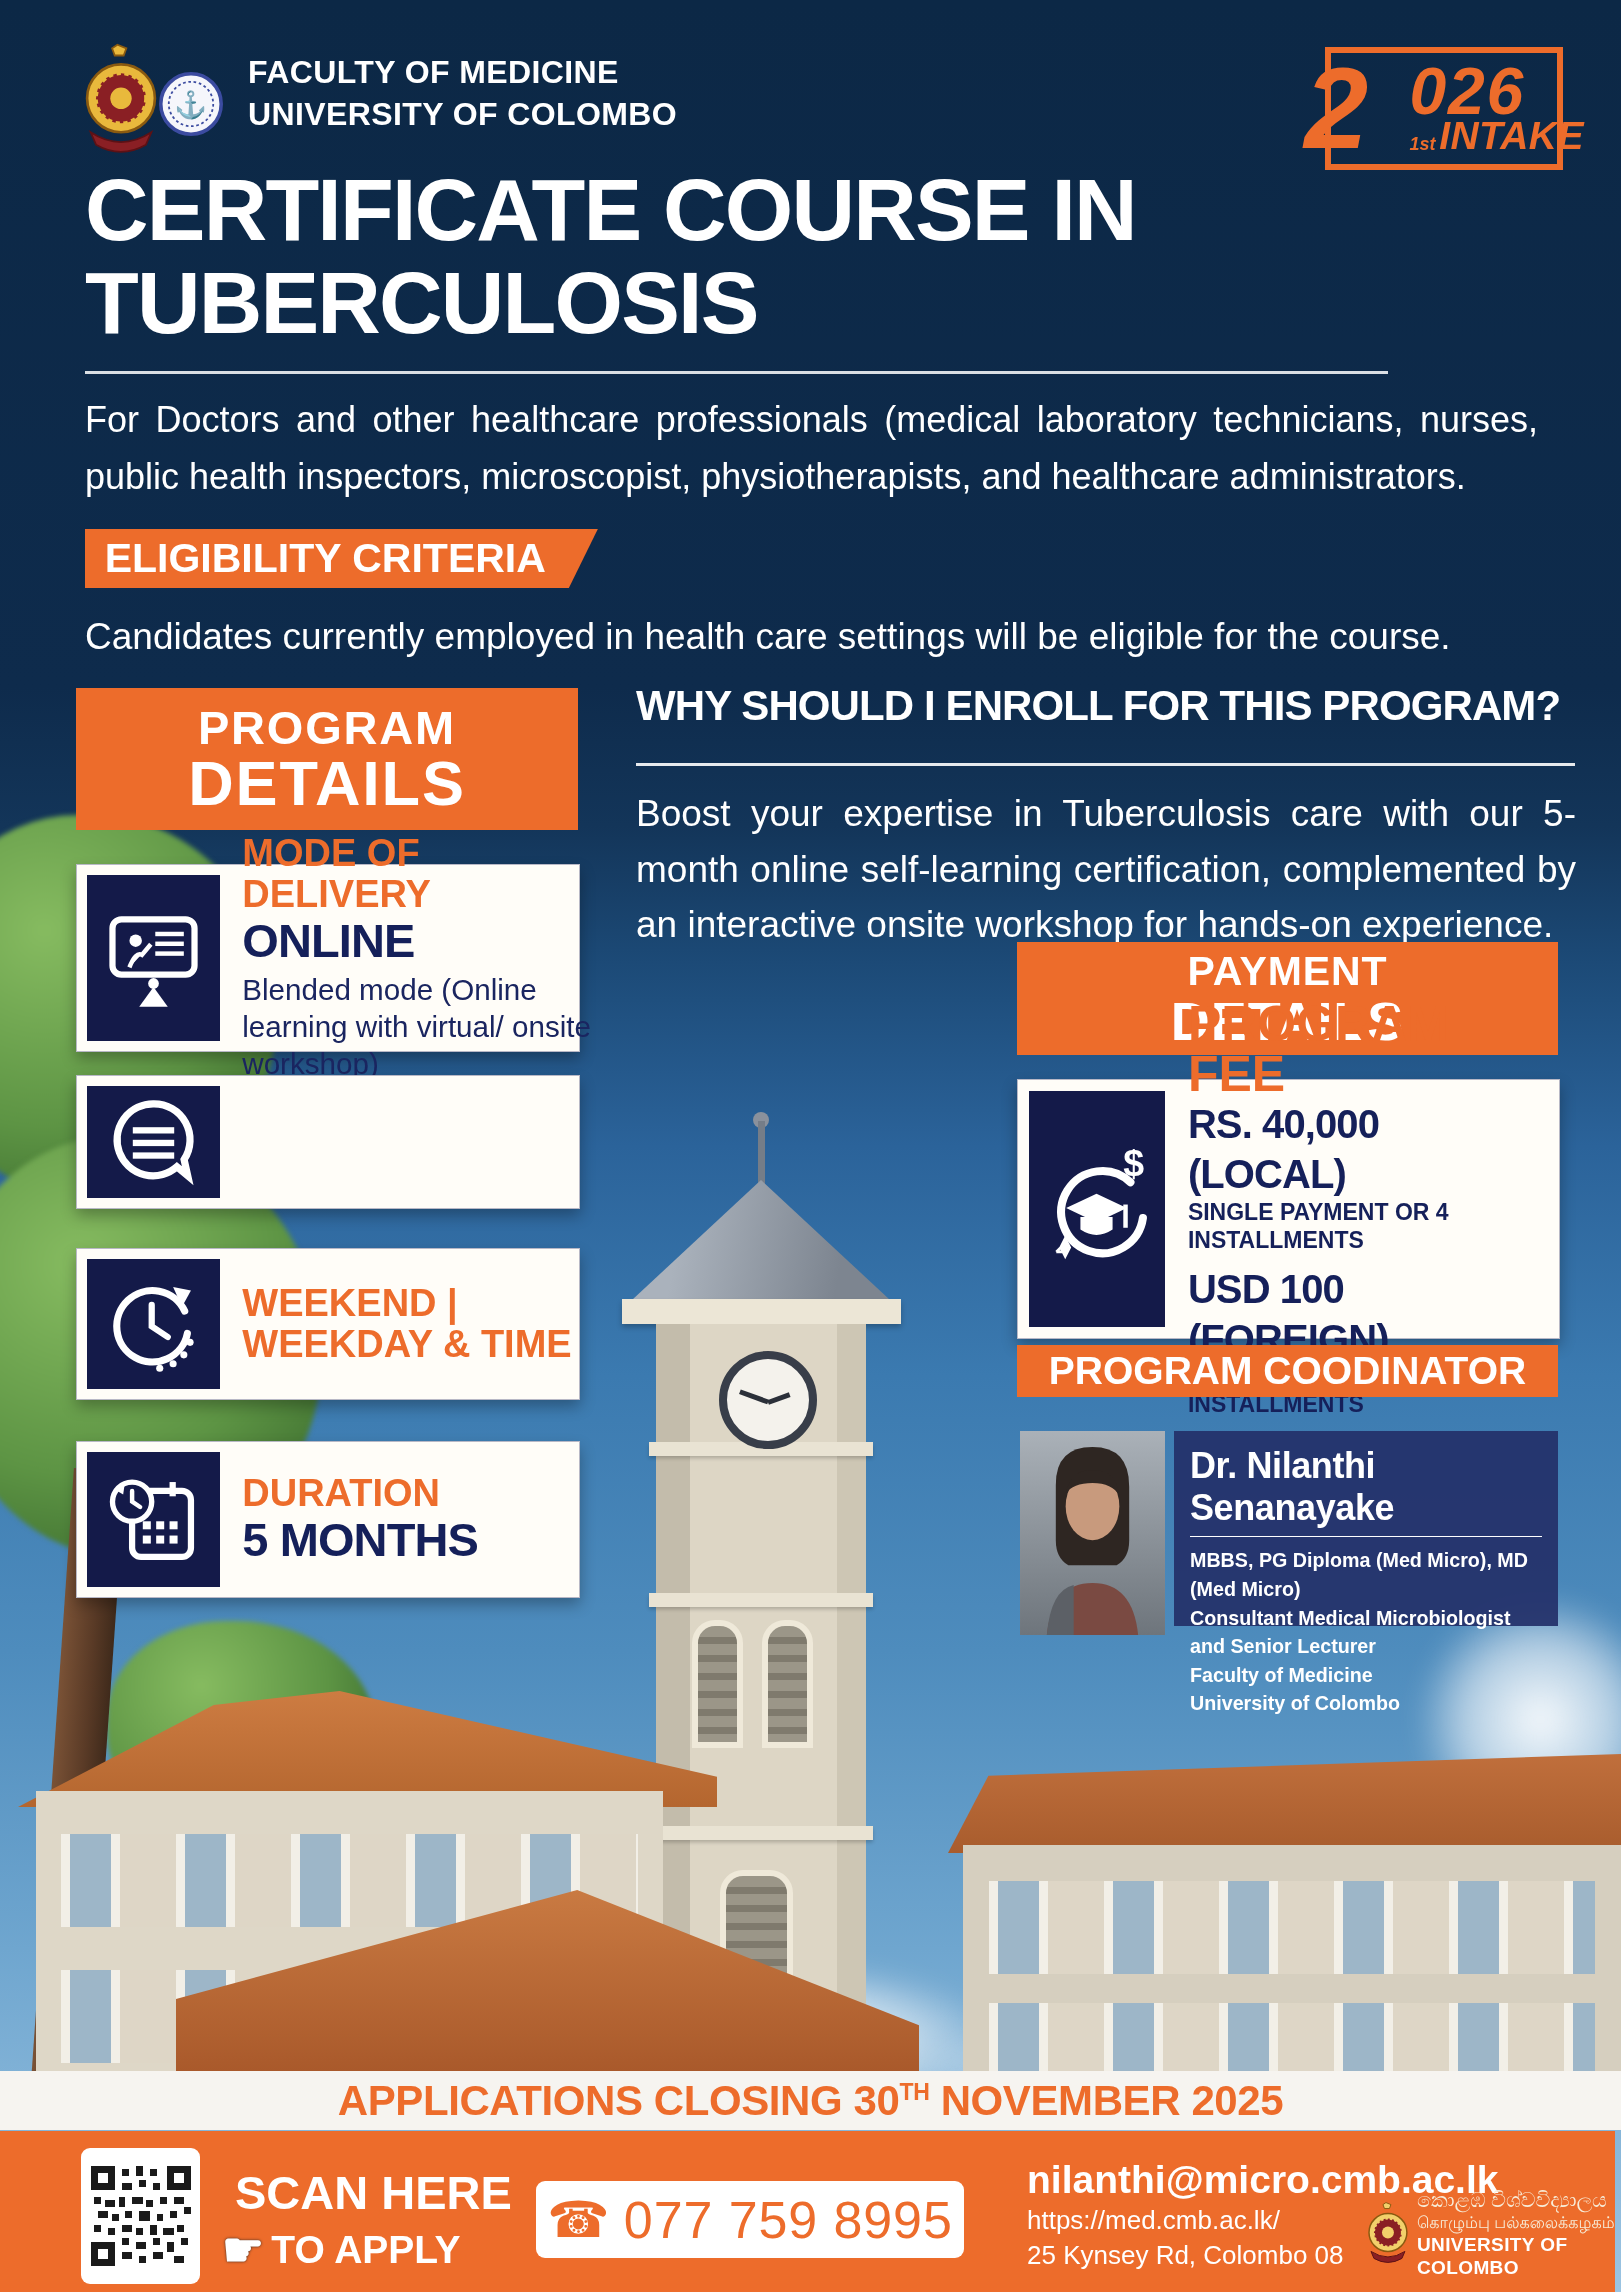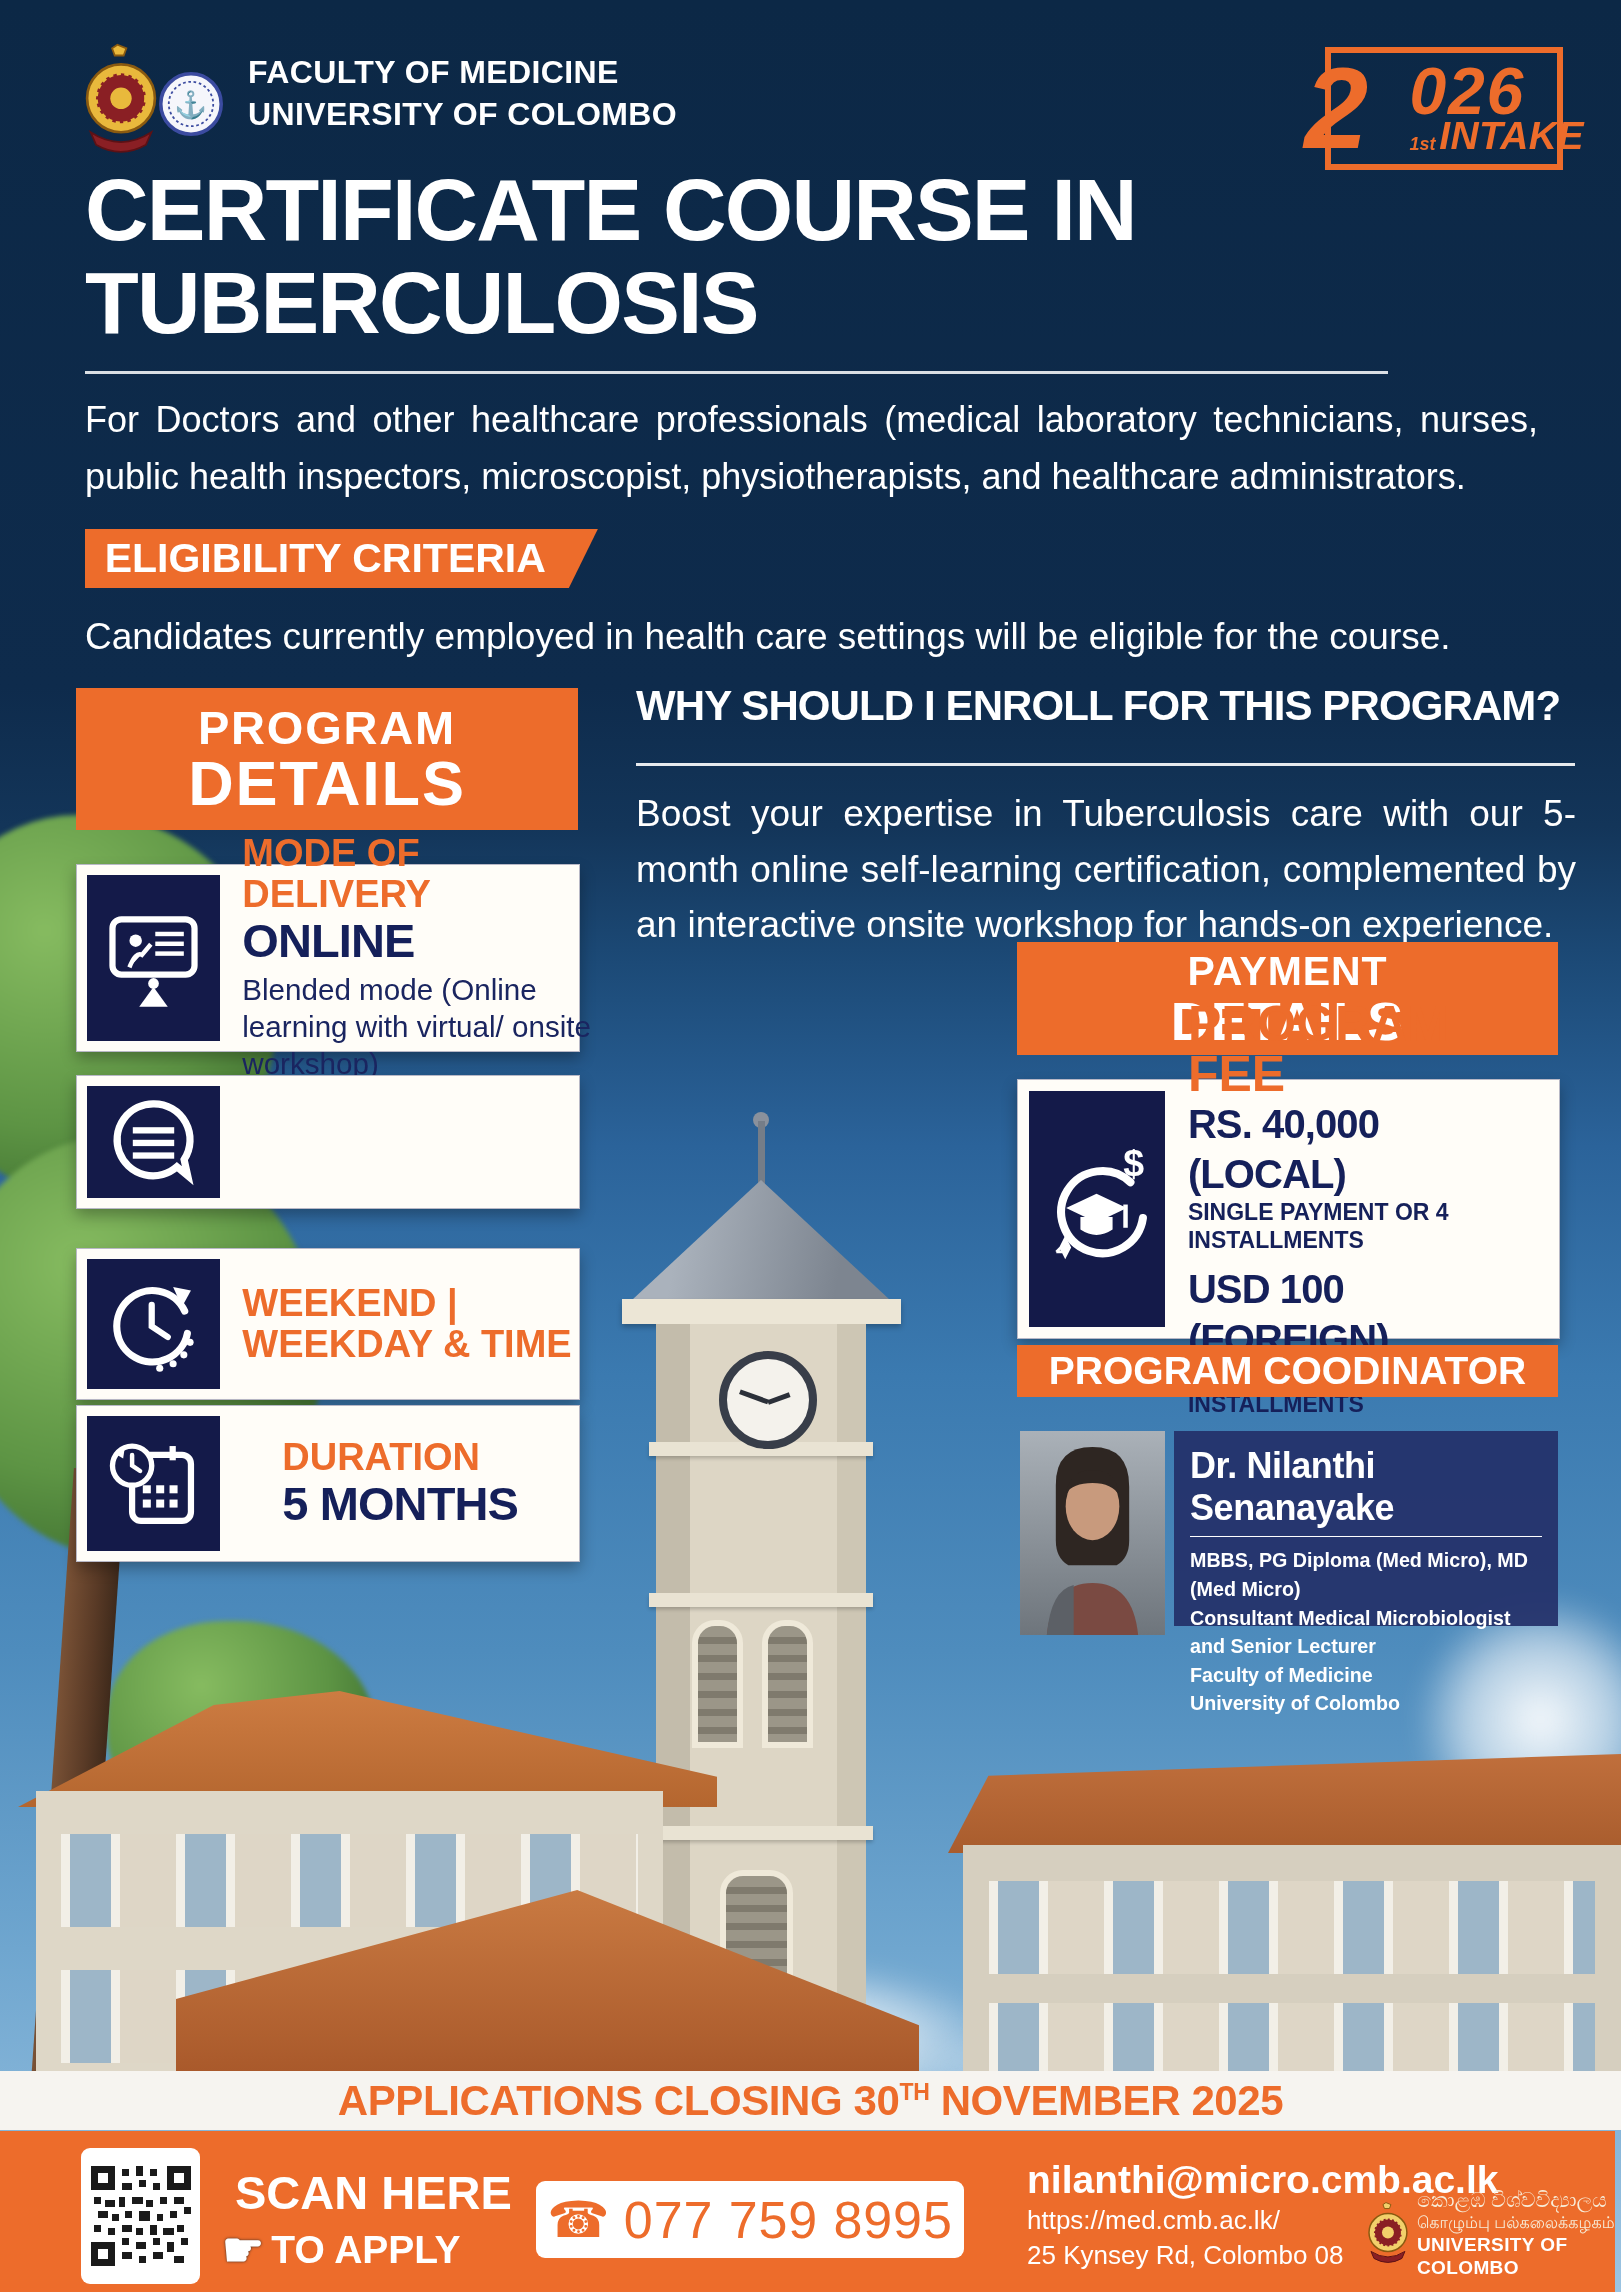--- a/index.html
+++ b/index.html
@@ -75,21 +75,21 @@
   .card{position:absolute;left:76px;width:502px;background:#FFFDF8;z-index:2;
     border:1.8px solid rgba(19,28,83,.3);box-shadow:0 7.2px 14.3px rgba(0,0,0,.3);
     display:flex;align-items:stretch;}
   .tile{flex:none;width:133px;margin:9.9px;background:#141A49;display:flex;align-items:center;justify-content:center;}
   .card-text{padding:10.7px 14.3px 10.7px 12.5px;display:flex;flex-direction:column;justify-content:center;}
   .card-label{color:#ED6C2B;font-size:38px;font-weight:800;line-height:1.08;}
   .card-value{color:#15205A;font-size:47px;font-weight:900;letter-spacing:-0.9px;line-height:1.12;}
   .card-note{color:#1A2560;font-size:29.6px;font-weight:500;line-height:1.25;margin-top:3.6px;width:351px;}
   .w400{width:358px;}
   .c1{top:864px;height:186px;} .c2{top:1075px;height:132px;}
-  .c3{top:1248px;height:150px;} .c4{top:1405px;height:155px;gap:40px;}
+  .c3{top:1248px;height:150px;} .c4{top:1441px;height:155px;}
   
   .why-h{left:636px;top:682px;width:949px;font-size:42px;font-weight:900;letter-spacing:-0.9px;white-space:nowrap;}
   .why-rule{left:636px;top:763px;width:939px;height:2.7px;background:rgba(255,255,255,.9);}
   .why-body{left:636px;top:786px;width:940px;font-size:37px;line-height:1.5;text-align:justify;font-weight:400;}
   .pay-box{left:1017px;top:942px;width:541px;height:113px;background:#ED6C2B;
     display:flex;flex-direction:column;align-items:center;justify-content:center;color:#fff;}
   .pay-l1{font-size:41px;font-weight:700;letter-spacing:0.9px;line-height:1.1;}
   .pay-l2{font-size:54px;font-weight:900;letter-spacing:0.9px;line-height:1.0;}
   .fee-card{position:absolute;left:1017px;top:1079px;width:541px;height:258px;background:#FFFDF8;z-index:2;
     border:1.8px solid rgba(19,28,83,.3);box-shadow:0 7.2px 14.3px rgba(0,0,0,.3);display:flex;align-items:stretch;}

